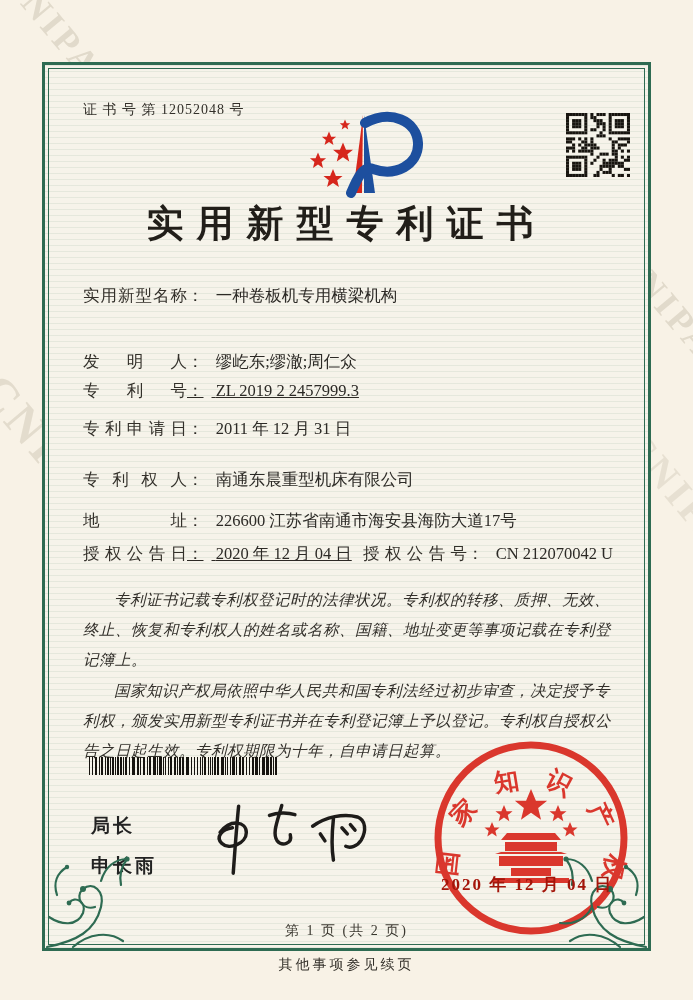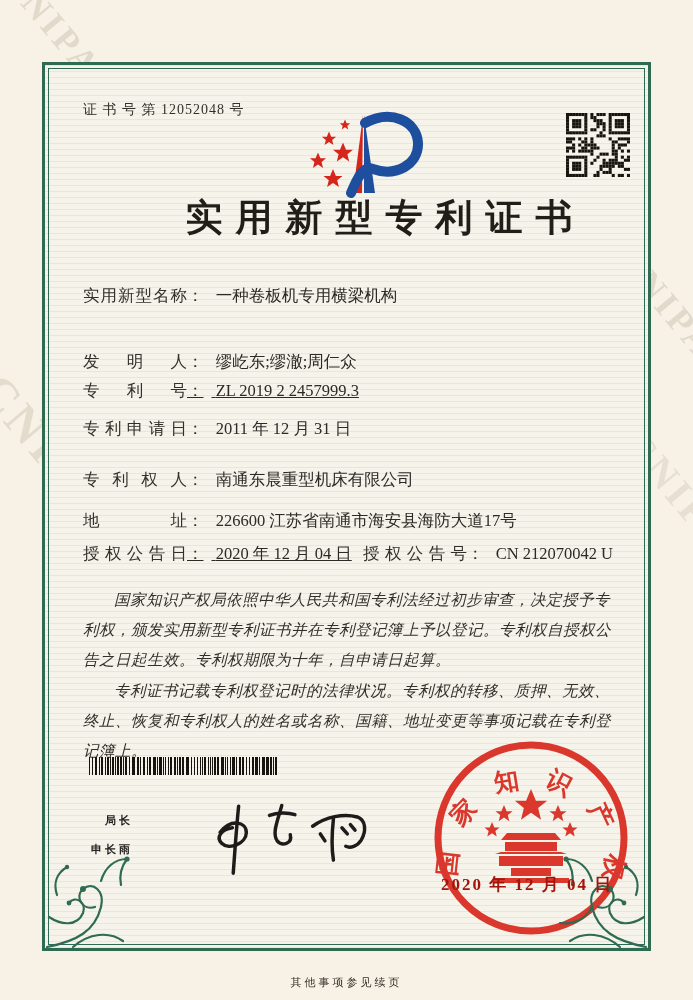--- a/index.html
+++ b/index.html
@@ -28,22 +28,22 @@
       #f6f3ea;
   }
   .frame .innerline{position:absolute;inset:3px;border:1px solid #2e6b52;pointer-events:none;}
 
   .cert-no{position:absolute;left:38px;top:36px;font-size:14px;letter-spacing:1px;color:#33302a;}
 
   .logo{position:absolute;left:238px;top:38px;width:160px;height:95px;}
   .qr{position:absolute;left:521px;top:48px;width:64px;height:64px;}
 
   .title{
-    position:absolute;left:0;top:128px;width:100%;margin:0;text-align:center;
-    font-size:37px;font-weight:bold;letter-spacing:13px;color:#211e19;padding-left:39px;
+    position:absolute;left:0;top:134px;width:100%;margin:0;text-align:center;
+    font-size:37px;font-weight:bold;letter-spacing:13px;color:#211e19;
   }
 
   .fields{position:absolute;left:38px;top:220px;width:540px;font-size:16.5px;}
   .frow{position:absolute;left:0;white-space:nowrap;}
   .flabel{display:inline-block;width:104px;text-align:justify;text-align-last:justify;color:#33302a;}
   .colon{margin-right:8px;}
   .fvalue{color:#2c2a26;}
   .r1{top:0px;}.r2{top:66px;}.r3{top:95px;text-decoration:underline;}.r4{top:133px;}
   .r5{top:184px;}.r6{top:225px;}.r7{top:258px;text-decoration:underline;}
   .pair2{position:absolute;left:280px;top:0;white-space:nowrap;}
@@ -51,36 +51,36 @@
   .paras{
     position:absolute;left:38px;top:520px;width:530px;
     font-size:15.5px;font-style:italic;line-height:1.95;color:#33302b;letter-spacing:.5px;
   }
   .paras p{margin:0;text-indent:2em;}
 
   .barcode{position:absolute;left:44px;top:692px;width:190px;height:18px;}
 
   .director{position:absolute;left:46px;top:748px;
     font-family:"Liberation Sans","DejaVu Sans",sans-serif;font-weight:bold;
-    font-size:11px;letter-spacing:3px;color:#222;text-align:right;}
+    font-size:19px;letter-spacing:3px;color:#222;}
   .director div{margin-bottom:14px;}
 
   .signature{position:absolute;left:152px;top:722px;}
 
   .seal{position:absolute;left:386px;top:673px;width:200px;height:200px;opacity:.92;}
   .seal-date{
     position:absolute;left:396px;top:808px;z-index:6;
     font-size:17px;letter-spacing:2px;color:#a3150a;font-weight:bold;white-space:nowrap;
   }
 
   .page-num{position:absolute;left:0;bottom:8px;width:100%;text-align:center;
     font-size:14px;letter-spacing:2px;color:#3a372f;}
 
   .continuation{position:absolute;left:0;top:956px;width:100%;text-align:center;
-    font-size:11px;letter-spacing:3px;color:#33302a;margin-top:19px;}
+    font-size:14px;letter-spacing:3px;color:#33302a;}
 
   .flourish{position:absolute;z-index:3;pointer-events:none;}
   .fl-bl{left:-2px;bottom:-2px;}
   .fl-br{right:-2px;bottom:-2px;transform:scaleX(-1);}
 </style>
 </head>
 <body>
 
 <div class="page">
 
@@ -365,22 +365,22 @@
         <span class="flabel">授权公告日</span><span class="colon">：</span>
         <span class="fvalue">2020 年 12 月 04 日</span>
         <span class="pair2">
           <span class="flabel">授权公告号</span><span class="colon">：</span>
           <span class="fvalue">CN 212070042 U</span>
         </span>
       </div>
     </div>
 
     <div class="paras">
+      <p>专利证书记载专利权登记时的法律状况。专利权的转移、质押、无效、终止、恢复和专利权人的姓名或名称、国籍、地址变更等事项记载在专利登记簿上。</p>
       <p>国家知识产权局依照中华人民共和国专利法经过初步审查，决定授予专利权，颁发实用新型专利证书并在专利登记簿上予以登记。专利权自授权公告之日起生效。专利权期限为十年，自申请日起算。</p>
-      <p>专利证书记载专利权登记时的法律状况。专利权的转移、质押、无效、终止、恢复和专利权人的姓名或名称、国籍、地址变更等事项记载在专利登记簿上。</p>
     </div>
 
     <div class="barcode">
       <svg id="barcodesvg" width="190" height="18">
           <rect x="0" y="0" width="1" height="18" fill="#17140f"></rect>
           <rect x="3" y="0" width="1" height="18" fill="#17140f"></rect>
           <rect x="6" y="0" width="2" height="18" fill="#17140f"></rect>
           <rect x="10" y="0" width="1" height="18" fill="#17140f"></rect>
           <rect x="12" y="0" width="2" height="18" fill="#17140f"></rect>
           <rect x="16" y="0" width="1" height="18" fill="#17140f"></rect>
@@ -482,20 +482,21 @@
           <rect x="-20" y="26" width="40" height="8"></rect>
           <rect x="-38" y="36" width="76" height="5"></rect>
         </g>
         <defs>
           <path id="st2" d="M0,-10 L2.9,-3.1 L9.5,-3.1 L4.2,1.2 L5.9,8.1 L0,4 L-5.9,8.1 L-4.2,1.2 L-9.5,-3.1 L-2.9,-3.1 Z"></path>
         </defs>
       </svg>
     </div>
     <div class="seal-date">2020 年 12 月 04 日</div>
 
+    <div class="page-num">第 1 页 (共 2 页)</div>
 
     <svg class="flourish fl-bl" width="110" height="115" viewBox="0 0 110 115">
       <g fill="none" stroke="#2e6b52" stroke-width="2.2" stroke-linecap="round">
         <path d="M4,112 C34,106 52,96 58,72 C62,56 50,46 40,54 C31,62 40,76 52,72"></path>
         <path d="M6,82 C18,90 34,92 40,78 C44,67 32,60 26,68"></path>
         <path d="M30,112 C46,98 66,96 80,106"></path>
         <path d="M58,46 C62,32 72,24 84,24 C78,32 76,40 78,50"></path>
         <path d="M14,60 C10,48 14,38 24,32"></path>
       </g>
       <g fill="#2e6b52">

